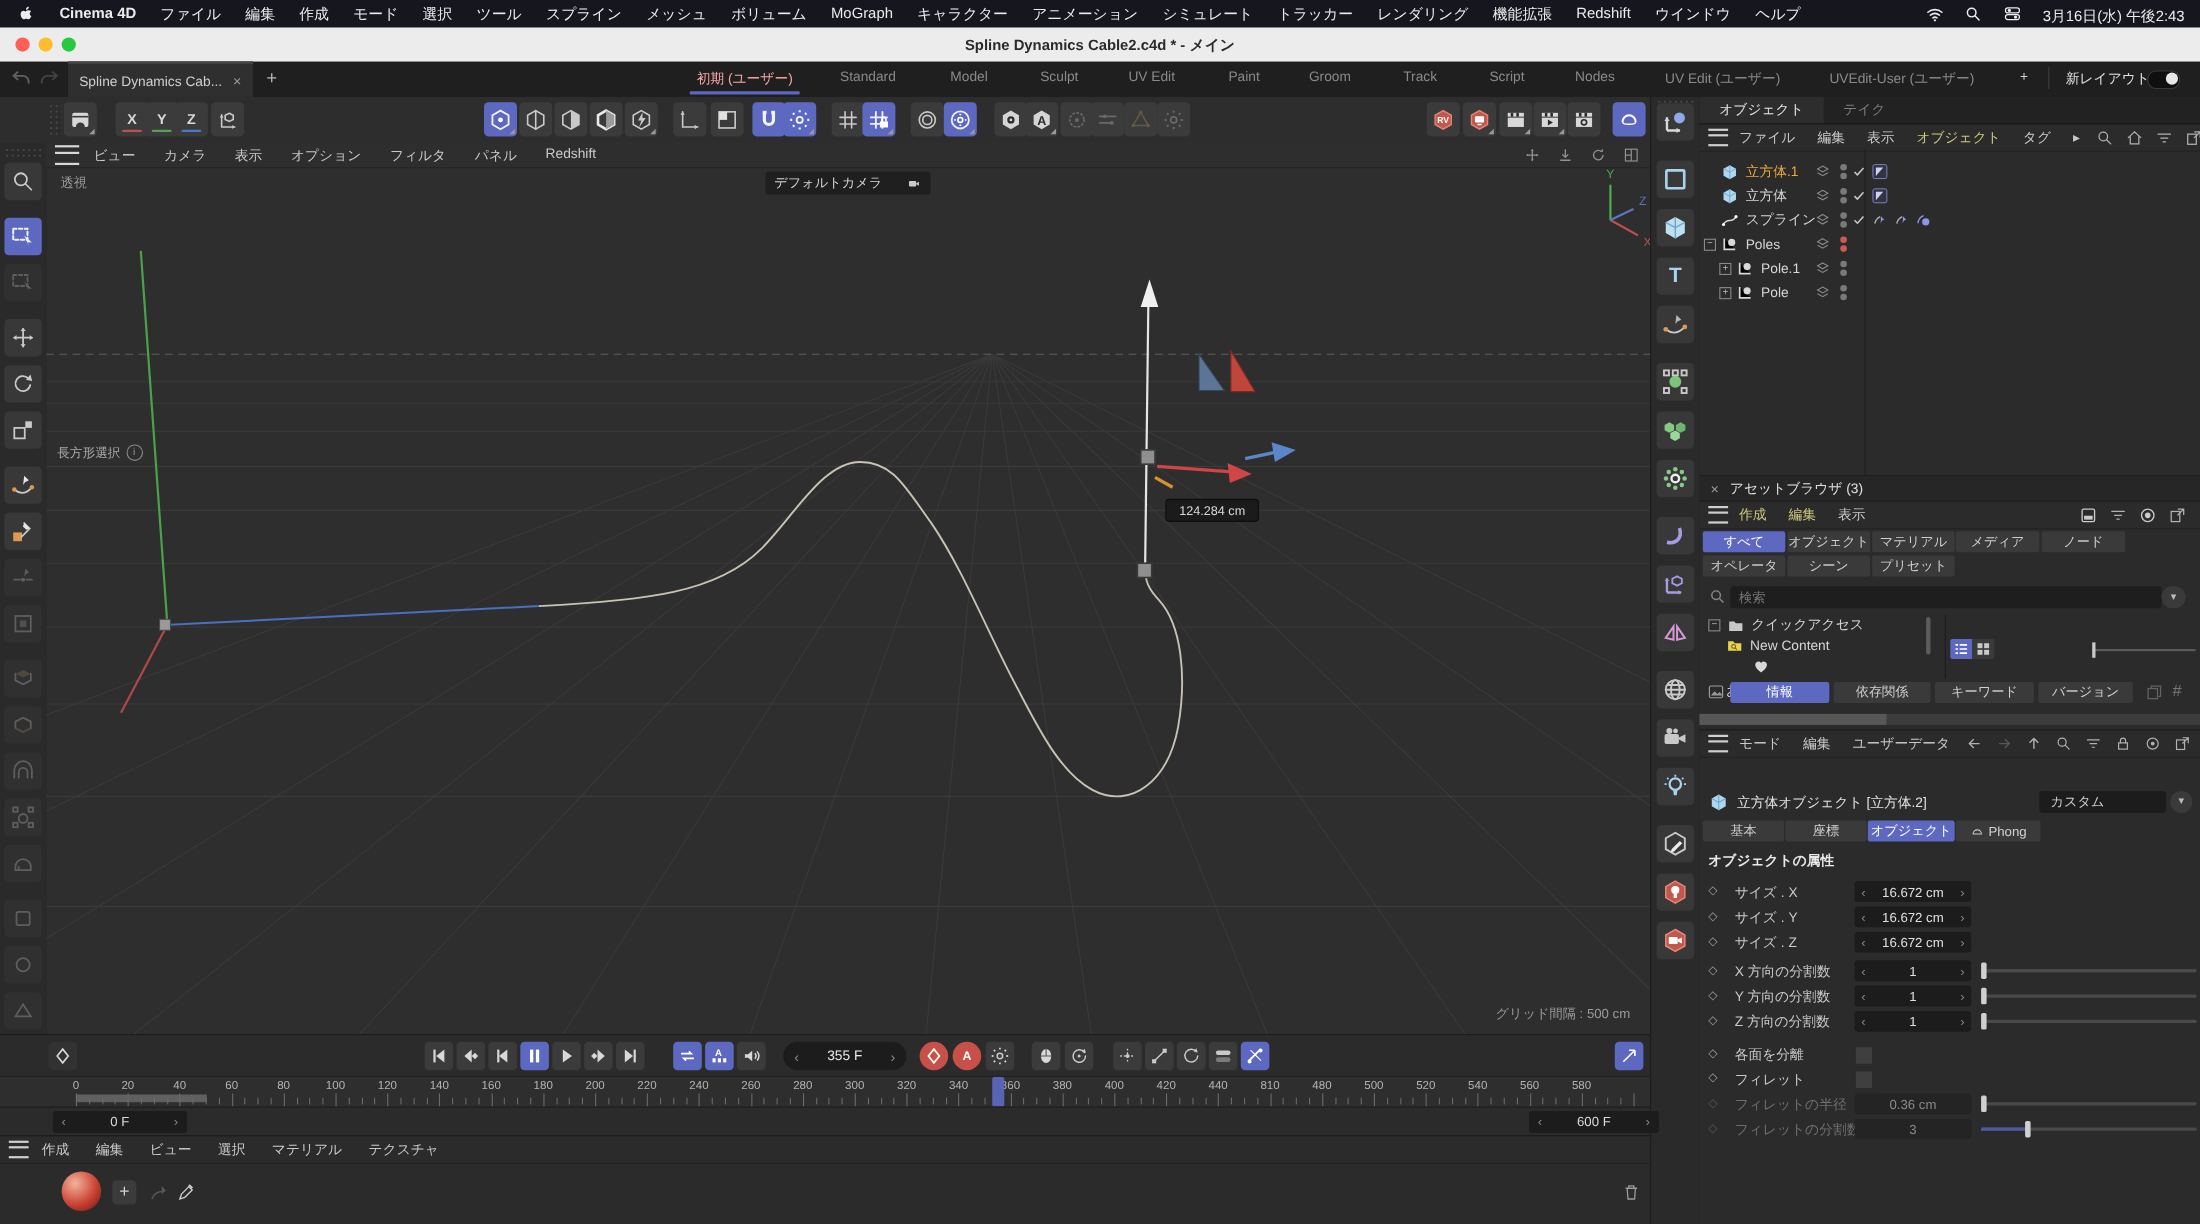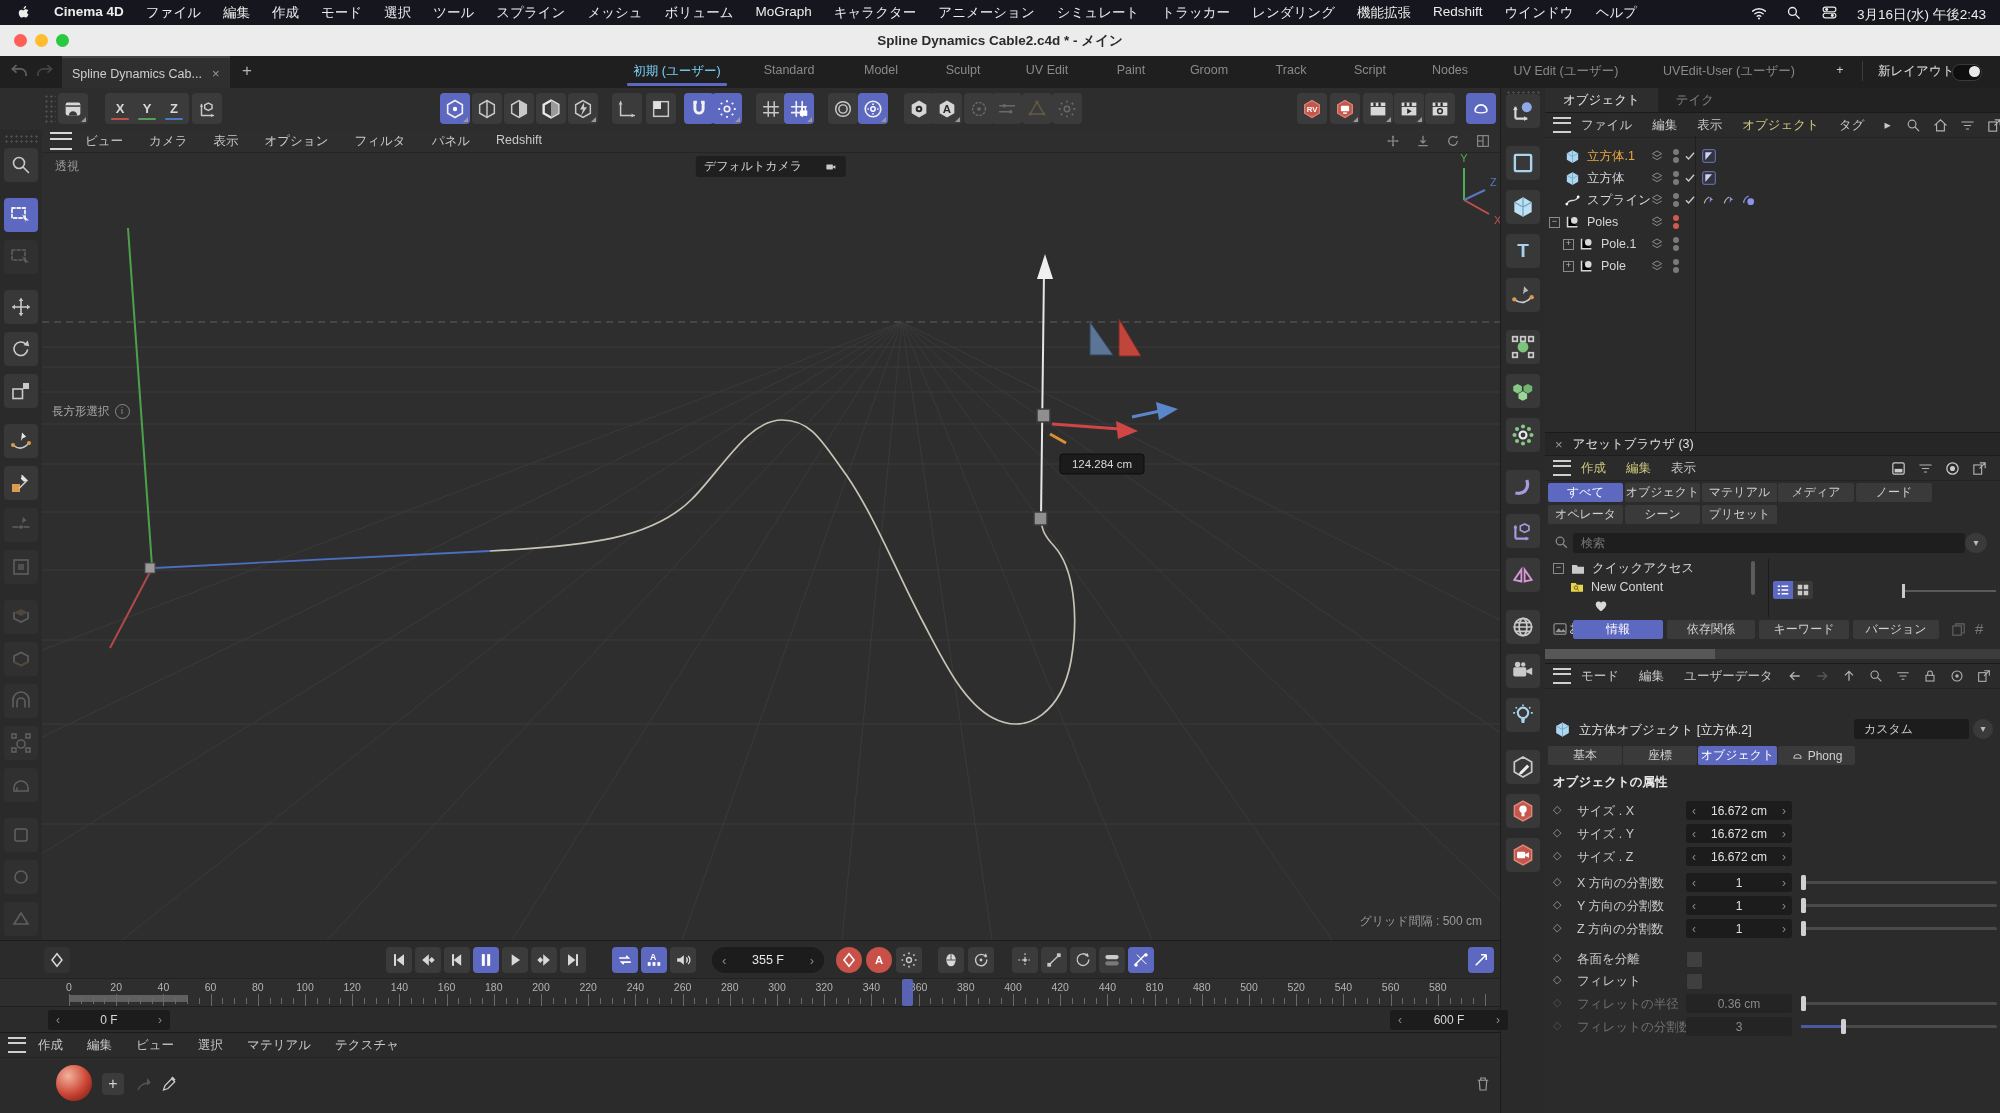--- a/index.html
+++ b/index.html
@@ -19,21 +19,21 @@
   .tl{width:13px;height:13px;border-radius:50%;position:absolute;top:9px}
   #title-text{width:100%;text-align:center;line-height:31px;color:#2b2b2b;font-weight:bold;font-size:13.5px}
   
   #tabrow{left:0;top:56px;width:2000px;height:32px;background:#1f1f1f;border-bottom:1px solid #161616}
   .histbtn{position:absolute;top:5px;width:24px;height:22px;opacity:.55}
   #doc-tab{position:absolute;left:62px;top:0;height:31px;background:#2f2f2f;border-top:2px solid #454545;
            display:flex;align-items:center;padding:0 10px;color:#cfcfcf;font-size:12.5px;gap:10px}
   #doc-tab .x{color:#9a9a9a;font-size:13px}
   #tab-add{position:absolute;left:242px;top:5px;color:#b5b5b5;font-size:17px}
   .laytab{position:absolute;top:7px;transform:translateX(-50%);font-size:12.5px;color:#8a8a8a;white-space:nowrap}
-  .laytab.active{color:#7dd3fc}
+  .laytab.active{color:#fca5a5}
   #lay-underline{position:absolute;top:27px;height:3px;background:#5d68c0;border-radius:1px}
   #newlayout{position:absolute;top:7px;color:#e0e0e0;font-size:12.5px;white-space:nowrap}
   #lay-sep{position:absolute;top:5px;width:1px;height:20px;background:#3c3c3c}
   #lay-toggle{position:absolute;top:8px;width:28px;height:15px;border-radius:8px;background:#0f0f0f;border:1px solid #3a3a3a}
   #lay-toggle::after{content:"";position:absolute;right:1px;top:1px;width:11px;height:11px;border-radius:50%;background:#e8e8e8}
   
   #toolbar{left:0;top:88px;width:1500px;height:42px;background:#2d2d2d;border-bottom:1px solid #1a1a1a}
   .tb{position:absolute;top:5px;width:30px;height:31px;background:#3b3b3b;border-radius:4px;
       display:flex;align-items:center;justify-content:center}
   .tb.active{background:#5d68c0}

